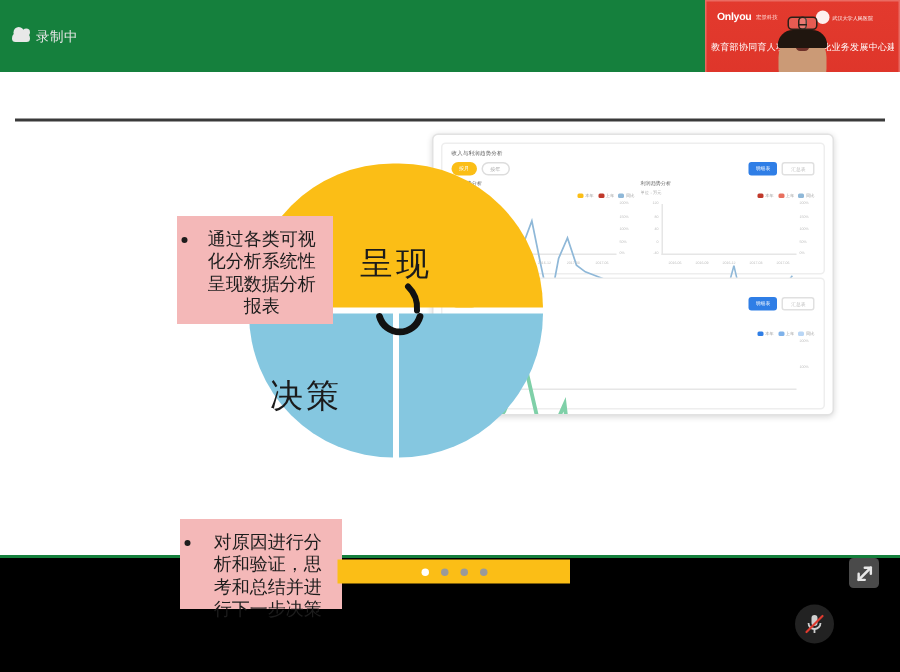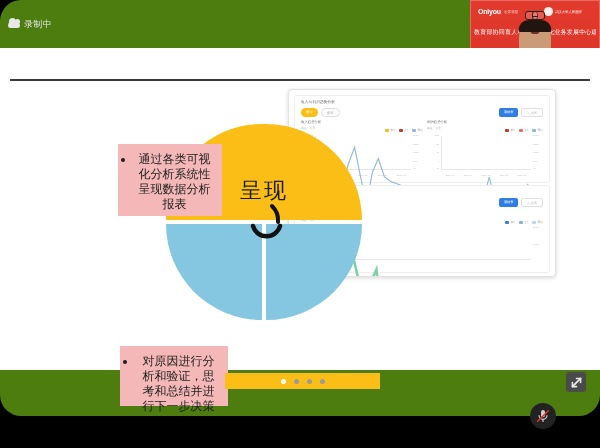--- a/index.html
+++ b/index.html
@@ -1,17 +1,17 @@
 <!DOCTYPE html>
 <html><head>
 <meta charset="utf-8">
 <style>
   html,body{margin:0;padding:0;background:#000;}
   body{width:600px;height:448px;overflow:hidden;font-family:"Liberation Sans","DejaVu Sans",sans-serif;}
-  #app{position:relative;width:600px;height:416px;background:#4d7c0f;border-radius:21px;}
+  #app{position:relative;width:600px;height:372px;background:#15803d;}
 
   
   #rec{position:absolute;left:8px;top:18px;display:flex;align-items:center;gap:4px;}
   #rec .cloud{width:12px;height:7px;background:#e8e8e8;border-radius:6px 6px 3px 3px;position:relative;}
   #rec .cloud:before{content:"";position:absolute;width:7px;height:7px;background:#e8e8e8;border-radius:50%;left:1px;top:-3px;}
   #rec .cloud:after{content:"";position:absolute;width:5px;height:5px;background:#e8e8e8;border-radius:50%;left:7px;top:-2px;}
   #rec .txt{color:#e6e6e6;font-size:9px;letter-spacing:.3px;}
 
   
   #video{position:absolute;right:0;top:0;width:130px;height:78px;background:#e0392f;overflow:hidden;}
@@ -68,21 +68,21 @@
   .bars .b{width:2.4px;border-radius:.5px;}
   .yaxis{position:absolute;left:0;top:14px;bottom:8px;width:13px;}
   .yaxis div{position:absolute;right:1px;font-size:2.4px;color:#bbb;}
   .yaxis2{position:absolute;right:0;top:14px;bottom:8px;width:11px;}
   .yaxis2 div{position:absolute;left:1px;font-size:2.4px;color:#bbb;}
   .xaxis{position:absolute;left:14px;right:12px;bottom:1px;display:flex;justify-content:space-around;}
   .xaxis div{font-size:2.4px;color:#bbb;}
   .lineovl{position:absolute;inset:0;}
 
   
-  #circle{position:absolute;left:166px;top:76px;width:196px;height:196px;}
+  #circle{position:absolute;left:166px;top:61px;width:196px;height:196px;}
   .quad{position:absolute;}
   #q-top{left:0;top:0;width:196px;height:96px;background:#fbbe16;border-radius:98px 98px 0 0;}
   #q-bl{left:0;top:100px;width:96px;height:96px;background:#85c7e0;border-radius:0 0 0 96px;}
   #q-br{left:100px;top:100px;width:96px;height:96px;background:#85c7e0;border-radius:0 0 96px 0;}
   .qlabel{position:absolute;color:#1b1b1b;font-size:22px;letter-spacing:2px;font-family:"Liberation Sans","DejaVu Sans",sans-serif;}
   #lbl-top{left:50%;transform:translateX(-50%);top:52px;}
   #lbl-bl{left:14px;top:140px;}
   #lbl-br{right:10px;top:140px;}
   #arc-swirl{position:absolute;left:76px;top:76px;width:48px;height:48px;}
 
@@ -436,20 +436,21 @@
           </div>
         </div>
       </div>
     </div>
 
     <div id="circle">
       <div class="quad" id="q-top"></div>
       <div class="quad" id="q-bl"></div>
       <div class="quad" id="q-br"></div>
       <div class="qlabel" id="lbl-top">呈现</div>
+      <div class="qlabel" id="lbl-bl">决策</div>
       <svg id="arc-swirl" viewBox="0 0 48 48">
         <path d="M30 6 A20 20 0 0 1 36 22" fill="none" stroke="#111" stroke-width="4" stroke-linecap="round"></path>
         <path d="M11 26 A14 14 0 0 0 38 26" fill="none" stroke="#111" stroke-width="4.5" stroke-linecap="round"></path>
       </svg>
     </div>
 
     <div class="callout" id="co-left">
       <ul>
           <li>通过各类可视化分析系统性呈现数据分析报表</li>
         </ul>

